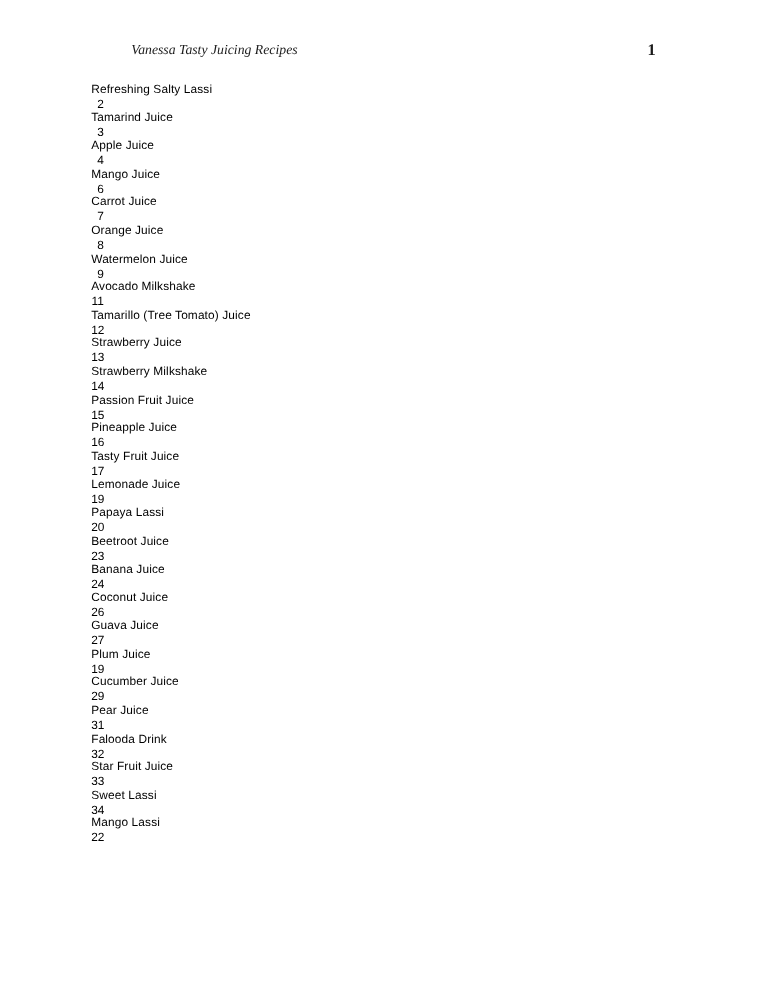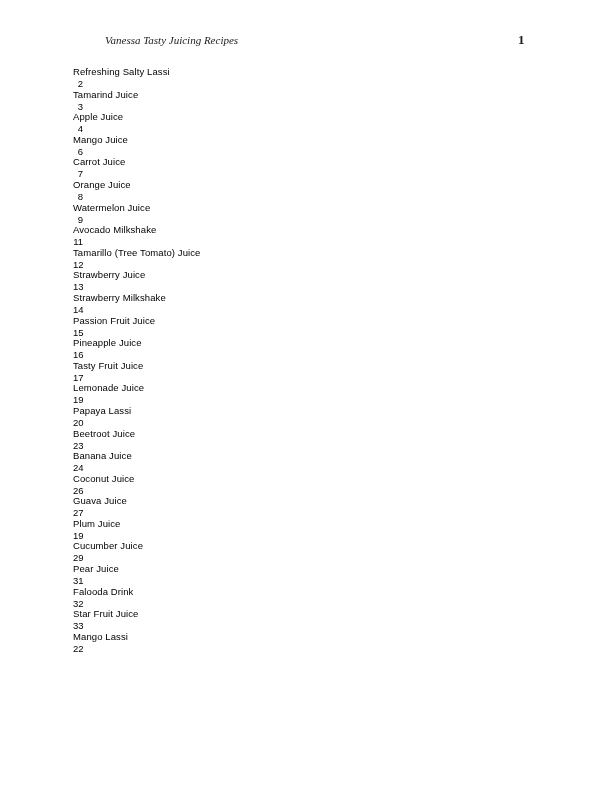--- a/index.html
+++ b/index.html
@@ -229,20 +229,25 @@
     <span class="toc-leader"></span>
     <span class="toc-page">32</span>
   </div>
 
   <div class="toc-row">
     <span class="toc-title">Star Fruit Juice</span>
     <span class="toc-leader"></span>
     <span class="toc-page">33</span>
   </div>
 
+  <div class="toc-row">
+    <span class="toc-title">Sweet Lassi</span>
+    <span class="toc-leader"></span>
+    <span class="toc-page">34</span>
+  </div>
 
   <div class="toc-row">
     <span class="toc-title">Mango Lassi</span>
     <span class="toc-leader"></span>
     <span class="toc-page">22</span>
   </div>
 
 </div>
 </div>
 

